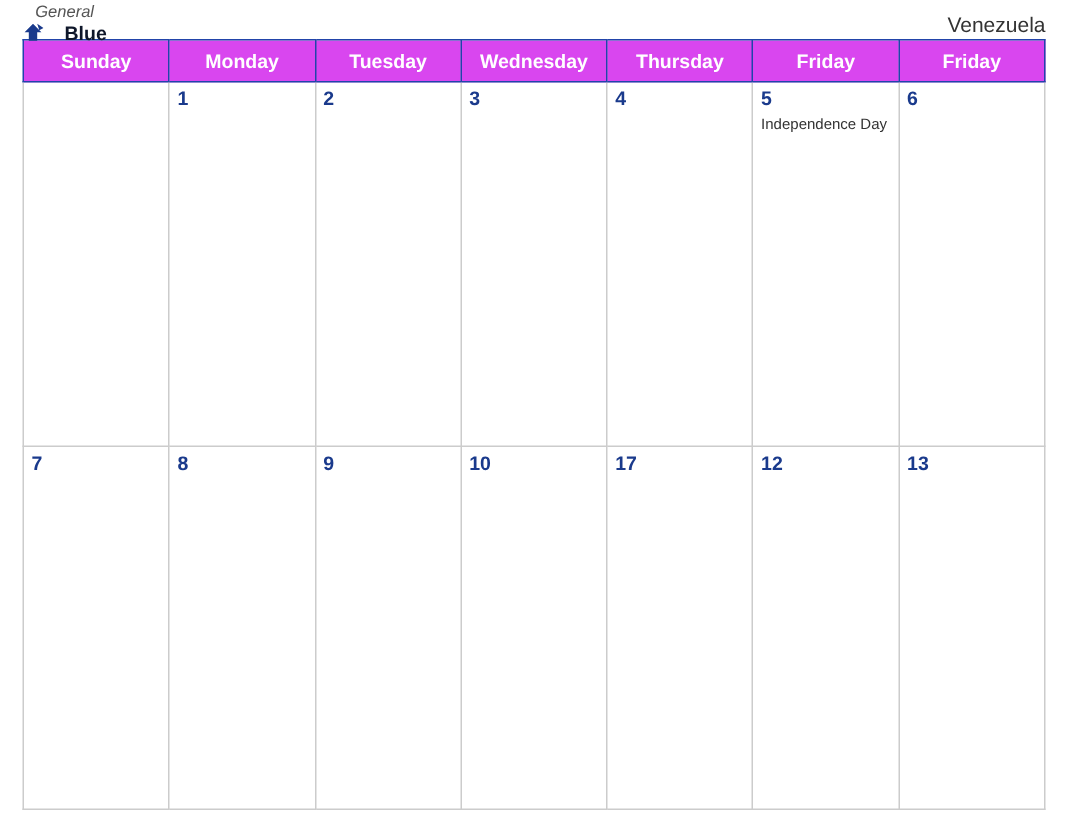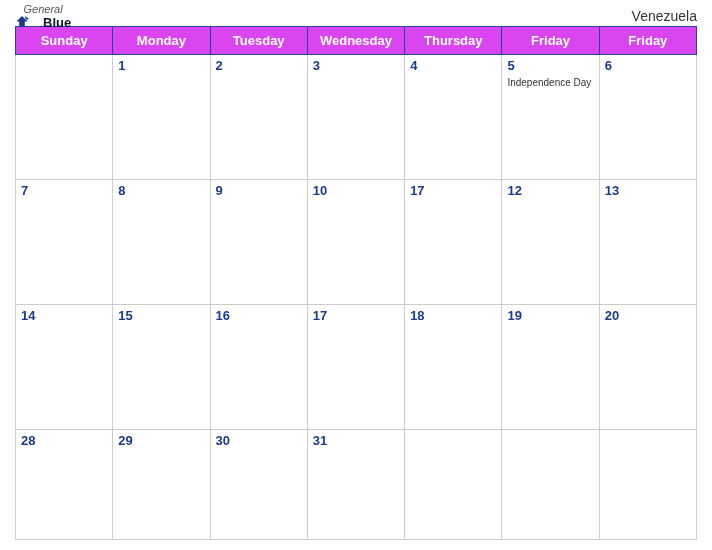--- a/index.html
+++ b/index.html
@@ -189,54 +189,14 @@
         <td>
           <span class="day-number">17</span>
         </td>
         <td>
           <span class="day-number">12</span>
         </td>
         <td>
           <span class="day-number">13</span>
         </td>
       </tr>
-      <tr>
-        <td>
-          <span class="day-number">14</span>
-        </td>
-        <td>
-          <span class="day-number">15</span>
-        </td>
-        <td>
-          <span class="day-number">16</span>
-        </td>
-        <td>
-          <span class="day-number">17</span>
-        </td>
-        <td>
-          <span class="day-number">18</span>
-        </td>
-        <td>
-          <span class="day-number">19</span>
-        </td>
-        <td>
-          <span class="day-number">20</span>
-        </td>
-      </tr>
-      <tr class="last-row">
-        <td>
-          <span class="day-number">28</span>
-        </td>
-        <td>
-          <span class="day-number">29</span>
-        </td>
-        <td>
-          <span class="day-number">30</span>
-        </td>
-        <td>
-          <span class="day-number">31</span>
-        </td>
-        <td class="empty-cell"></td>
-        <td class="empty-cell"></td>
-        <td class="empty-cell"></td>
-      </tr>
     </tbody>
 </table>
 
 </body></html>

